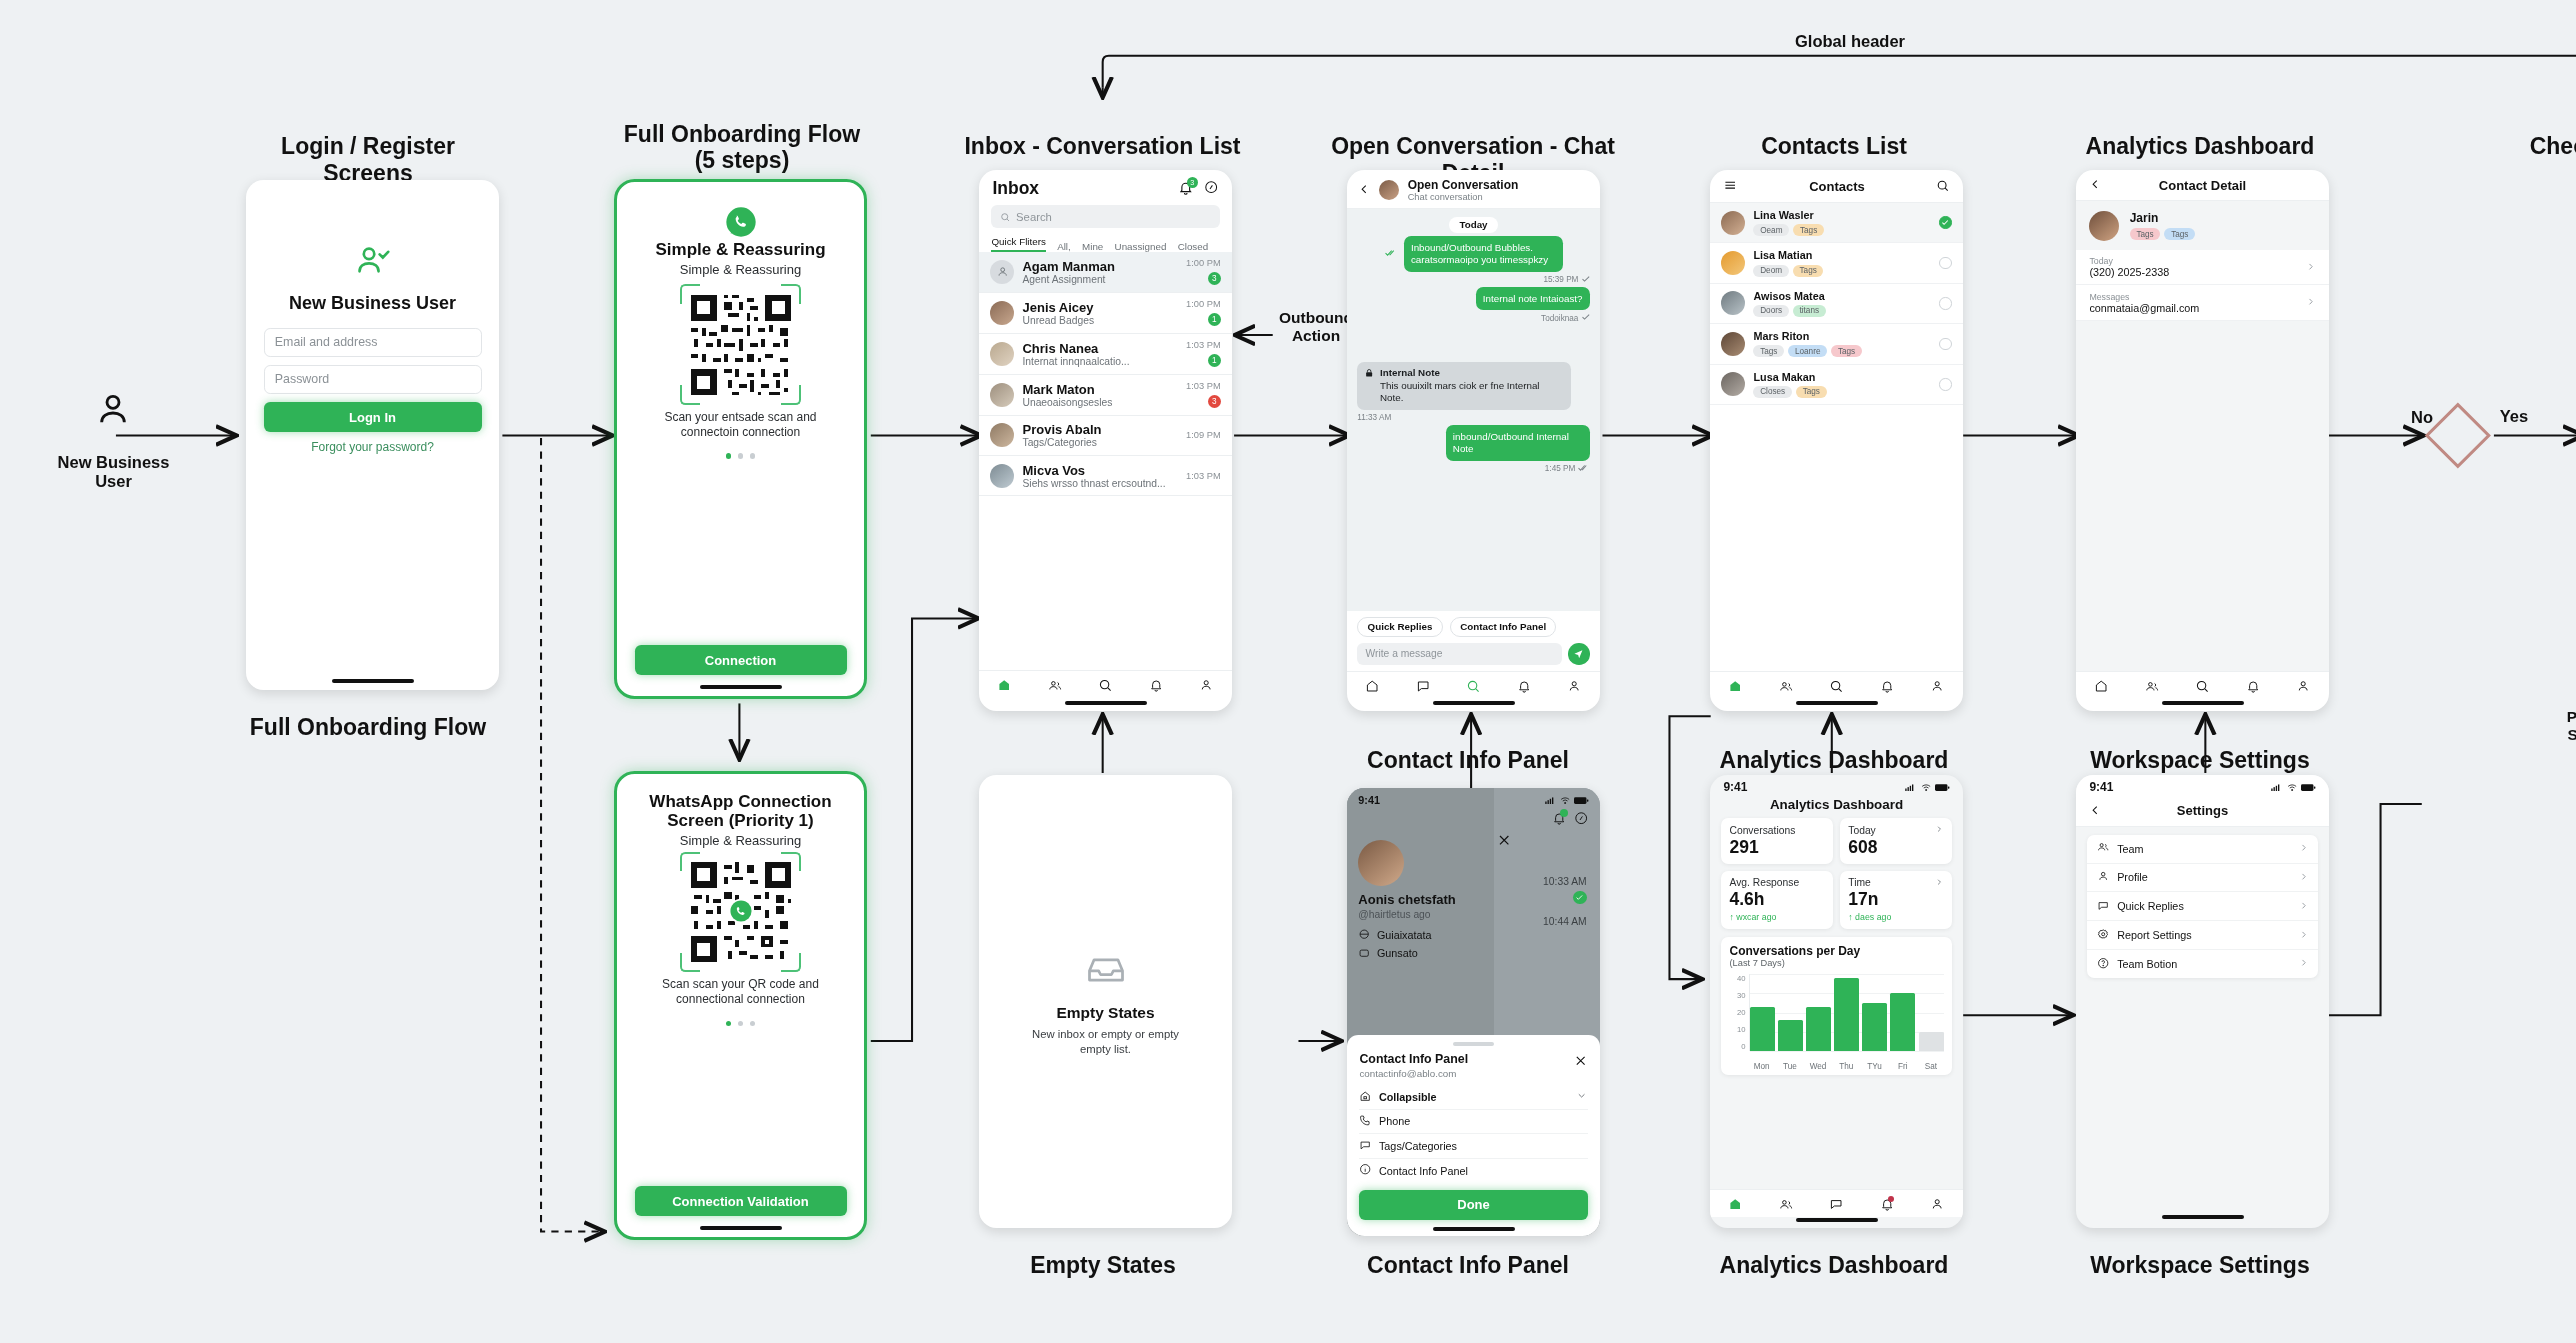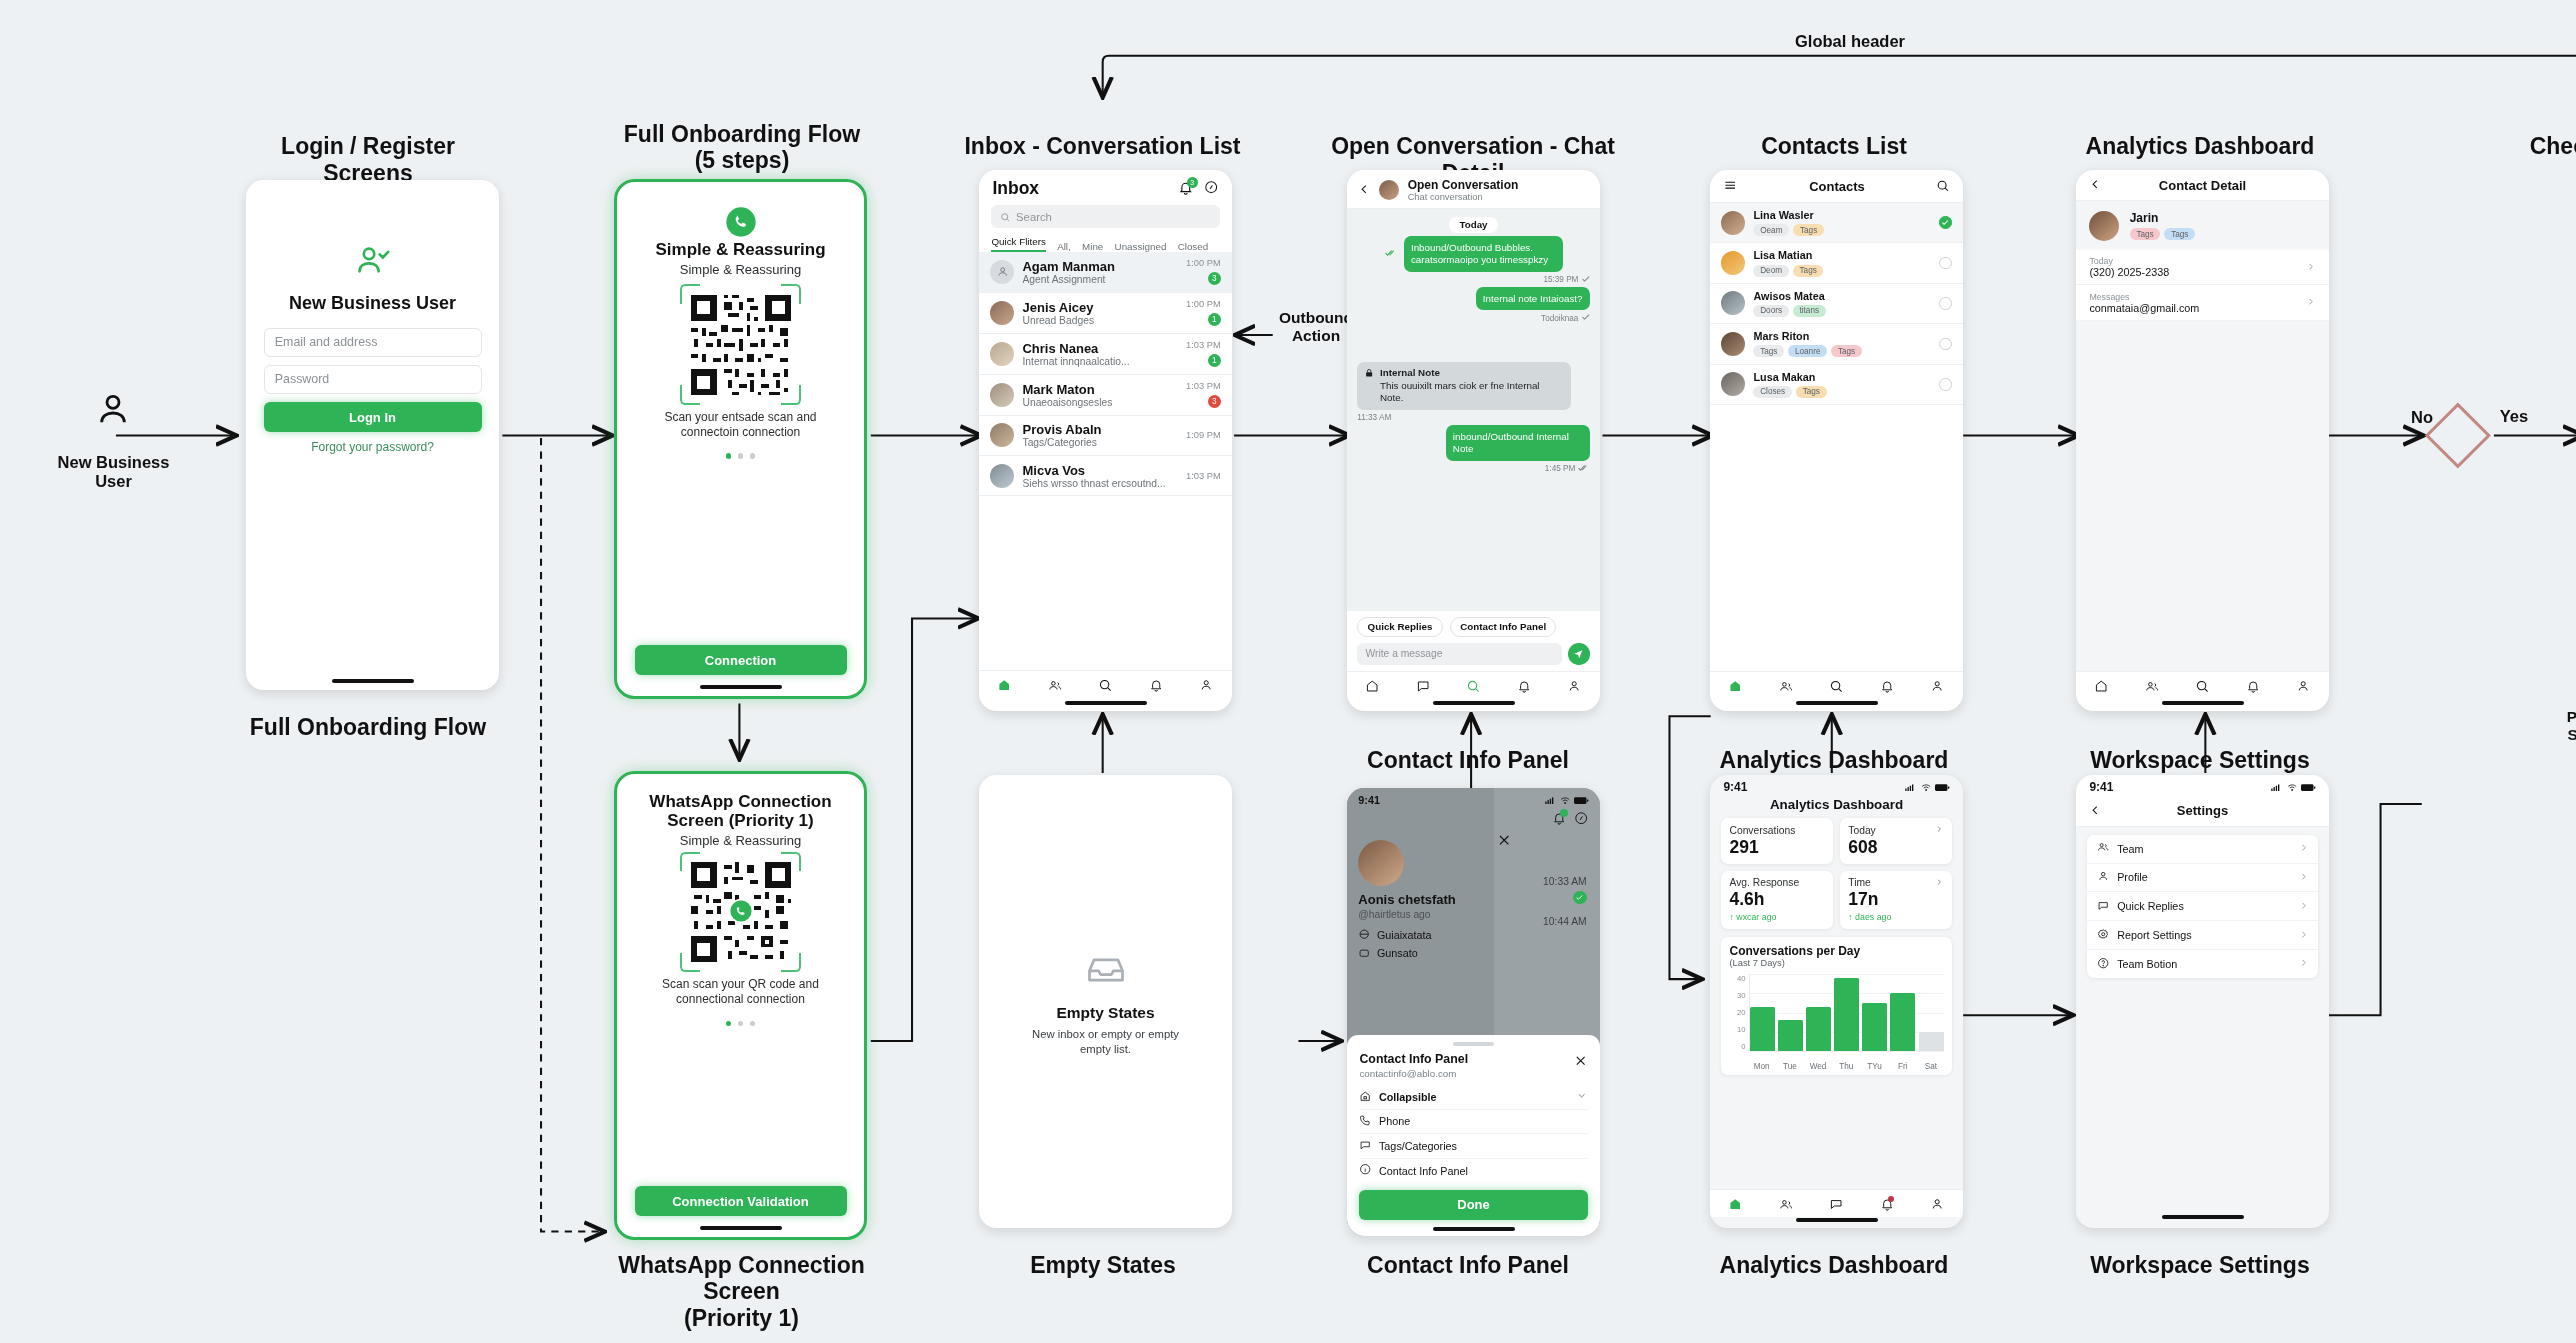--- a/index.html
+++ b/index.html
@@ -273,22 +273,20 @@
       <circle cx="12" cy="8" r="3.6"></circle>
         <path d="M5.2 20c0-3.6 3-5.6 6.8-5.6S18.8 16.4 18.8 20"></path>
     </svg>
   </div>
 
   <div class="col-title" style="position:absolute; left:234px; top:133px; width:268px; text-align:center;">Login / Register Screens</div>
   <div class="col-caption" style="position:absolute; left:234px; top:714px; width:268px; text-align:center;">Full Onboarding Flow</div>
 
   <div class="col-title" style="position:absolute; left:608px; top:121px; width:268px; text-align:center; white-space:pre-line; line-height:1.15;">Full Onboarding Flow
 (5 steps)</div>
-  <div class="col-caption" style="position:absolute; left:582px; top:1252px; width:319px; text-align:center; white-space:pre-line; line-height:1.15;">WhatsApp Connection Screen
-(Priority 1)</div>
 
   <div class="col-title" style="position:absolute; left:958px; top:133px; width:289px; text-align:center;">Inbox - Conversation List</div>
   <div class="col-caption" style="position:absolute; left:969px; top:1252px; width:268px; text-align:center;">Empty States</div>
 
   <div class="col-title" style="position:absolute; left:1298px; top:133px; width:350px; text-align:center;">Open Conversation - Chat Detail</div>
   <div class="col-title" style="position:absolute; left:1334px; top:747px; width:268px; text-align:center;">Contact Info Panel</div>
   <div class="col-caption" style="position:absolute; left:1334px; top:1252px; width:268px; text-align:center;">Contact Info Panel</div>
 
   <div class="col-title" style="position:absolute; left:1700px; top:133px; width:268px; text-align:center;">Contacts List</div>
   <div class="col-title" style="position:absolute; left:1700px; top:747px; width:268px; text-align:center;">Analytics Dashboard</div>

